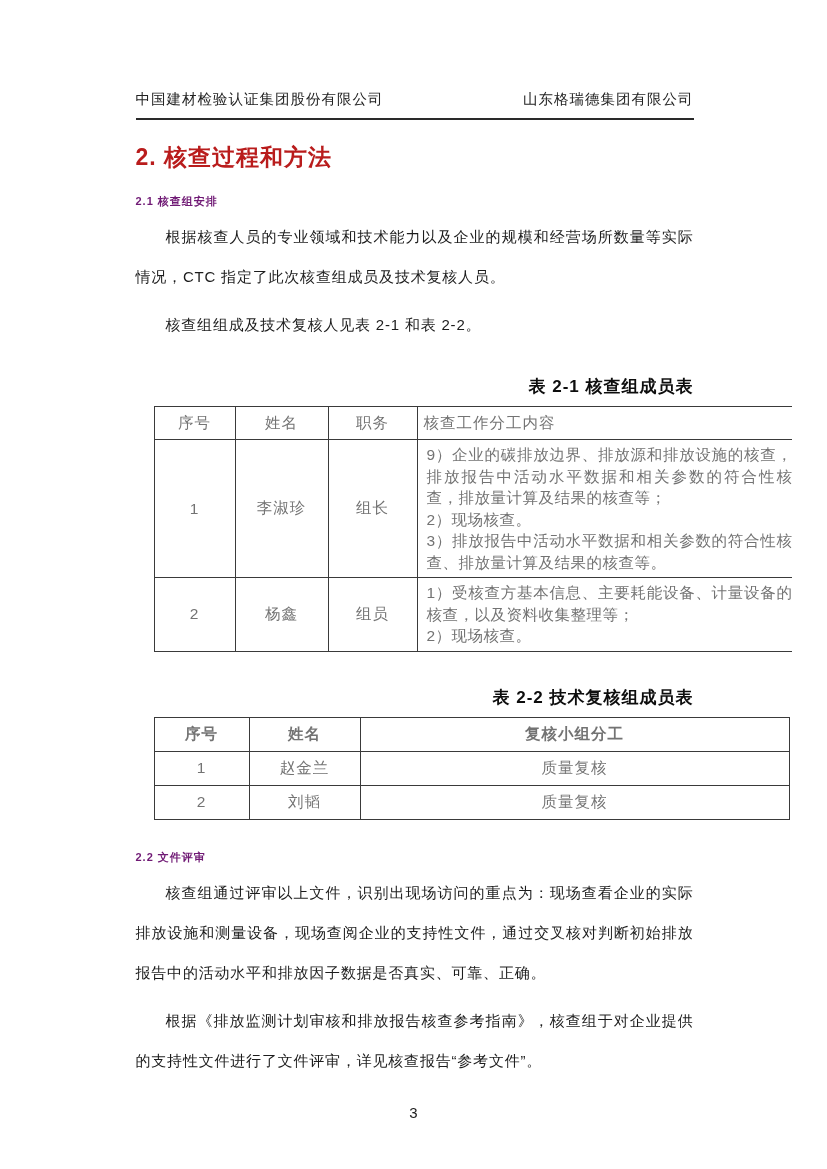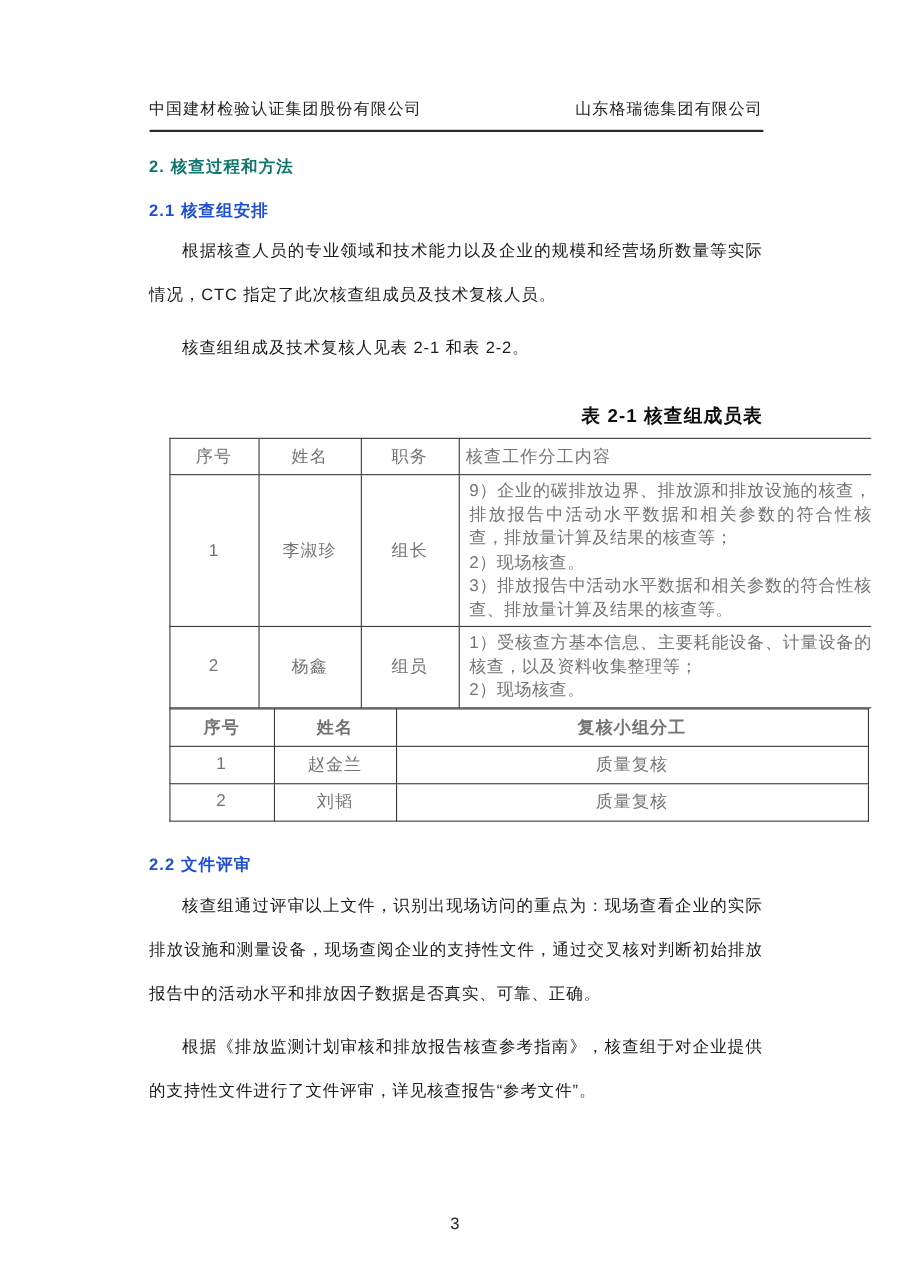--- a/index.html
+++ b/index.html
@@ -26,31 +26,31 @@
     align-items: flex-end;
     font-size: 14.5px;
     letter-spacing: 1px;
     padding-bottom: 9px;
     border-bottom: 2px solid #2a2a2a;
     color: #222;
   }
   
   .h1 {
     margin-top: 22px;
-    font-size: 15px;
+    font-size: 23px;
     font-weight: bold;
     letter-spacing: 1px;
-    color: #0f766e;
+    color: #b91c1c;
   }
   .h2 {
     margin-top: 21px;
-    font-size: 15px;
+    font-size: 11px;
     font-weight: bold;
     letter-spacing: 1px;
-    color: #1d4ed8;
+    color: #701a75;
   }
   .h2-late {
     margin-top: 30px;
   }
   
   .para {
     margin: 8px 0 0 0;
     font-size: 15px;
     line-height: 40px;
     text-align: justify;
@@ -157,20 +157,21 @@
       <td class="c-name">杨鑫</td>
       <td class="c-role">组员</td>
       <td class="c-duty">
         <div class="duty-line">1）受核查方基本信息、主要耗能设备、计量设备的核查，以及资料收集整理等；</div>
         <div class="duty-line">2）现场核查。</div>
       </td>
     </tr>
   </tbody>
     </table>
 
+  <div class="tbl-caption tbl-caption-2">表 2-2 技术复核组成员表</div>
 
   <table class="t2">
     <tbody>
         <tr>
       <th class="c-no">序号</th>
       <th class="c-name">姓名</th>
       <th class="c-duty">复核小组分工</th>
     </tr>
     <tr>
       <td class="c-no">1</td>

